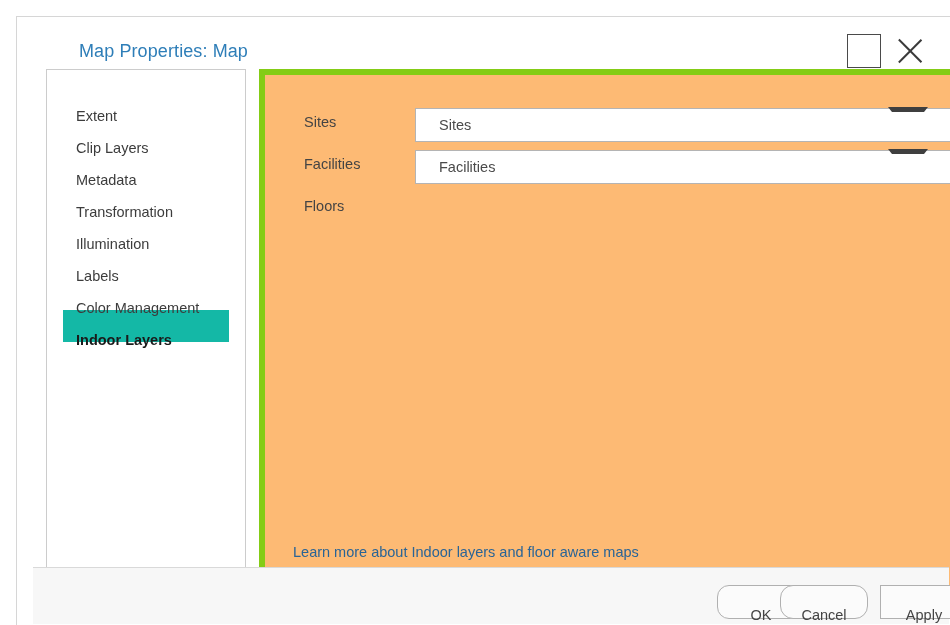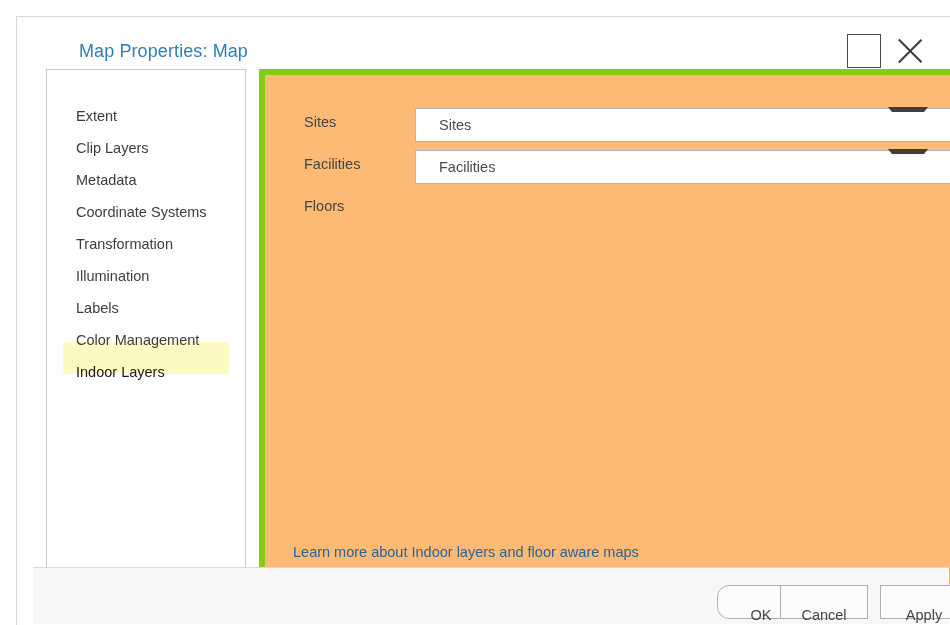--- a/index.html
+++ b/index.html
@@ -99,22 +99,22 @@
   .nav-item {
     height: 28.6px;
     line-height: 28.6px;
     padding-left: 13px;
     font-size: 14.5px;
     color: #3c3c3c;
     white-space: nowrap;
     cursor: default;
   }
   .nav-item.selected {
-    background: #fef9c3;
-    font-weight: normal;
+    background: #14b8a6;
+    font-weight: bold;
     color: #1a1a1a;
   }
 
   
   #content-panel {
     position: absolute;
     left: 226px;
     top: 0px;
     width: 799px;
     height: 527px;
@@ -221,21 +221,20 @@
       </div>
     </div>
   </div>
 
   <div id="dialog-body">
 
     <div id="sidebar">
       <div class="nav-item">Extent</div>
       <div class="nav-item">Clip Layers</div>
       <div class="nav-item">Metadata</div>
-      <div class="nav-item">Coordinate Systems</div>
       <div class="nav-item">Transformation</div>
       <div class="nav-item">Illumination</div>
       <div class="nav-item">Labels</div>
       <div class="nav-item">Color Management</div>
       <div class="nav-item selected">Indoor Layers</div>
     </div>
 
     <div id="content-panel">
 
       <div class="field-row" style="top:17px;">
@@ -261,17 +260,17 @@
       <div class="field-row" style="top:101px;">
         <div class="field-label">Floors</div>
       </div>
 
       <a id="learn-link">Learn more about Indoor layers and floor aware maps</a>
     </div>
   </div>
 
   <div id="footer">
     <div class="dlg-btn" style="left:684px; width:88px;border-radius:12px;">OK</div>
-    <div class="dlg-btn" style="left:747px; width:88px;">Cancel</div>
+    <div class="dlg-btn" style="left:747px; width:88px;border-radius:13px;">Cancel</div>
     <div class="dlg-btn" style="left:847px; width:88px;">Apply</div>
   </div>
 
 </div>
 
 </body></html>

